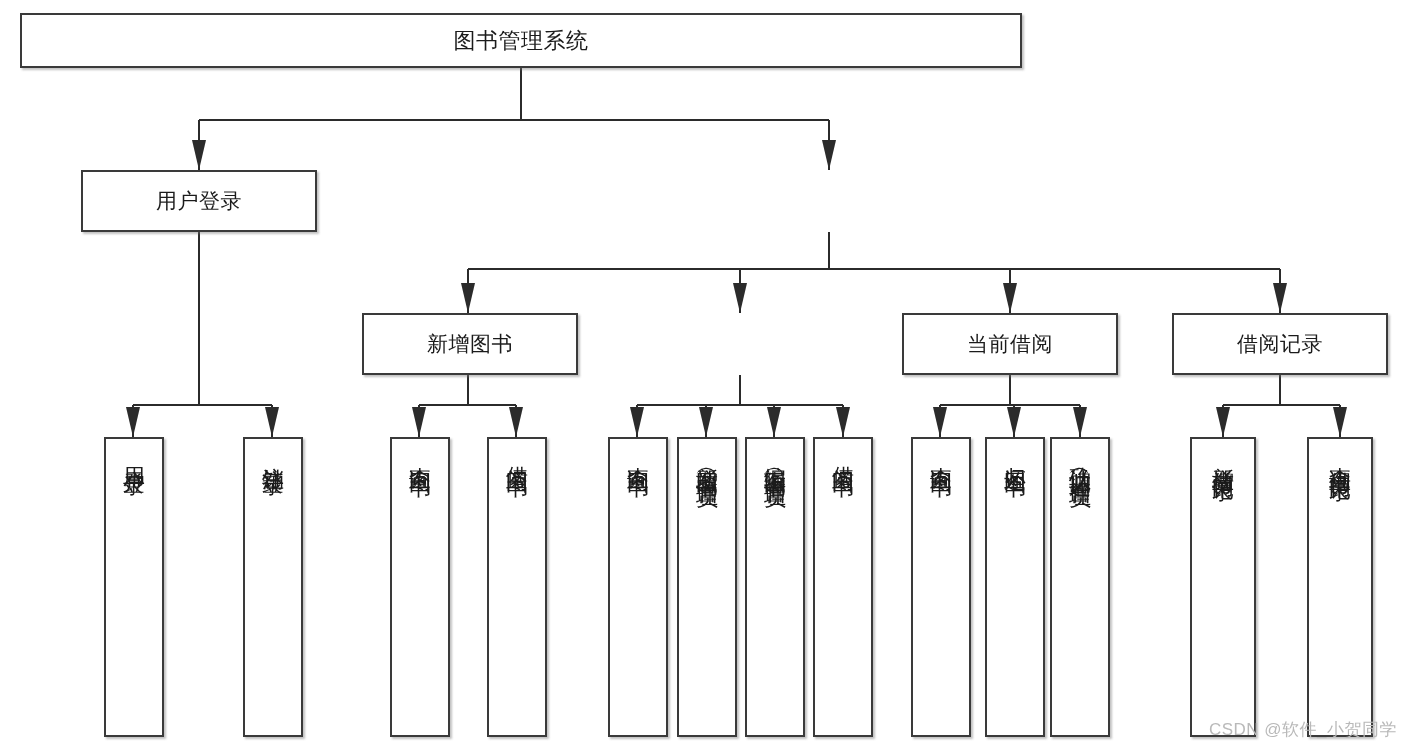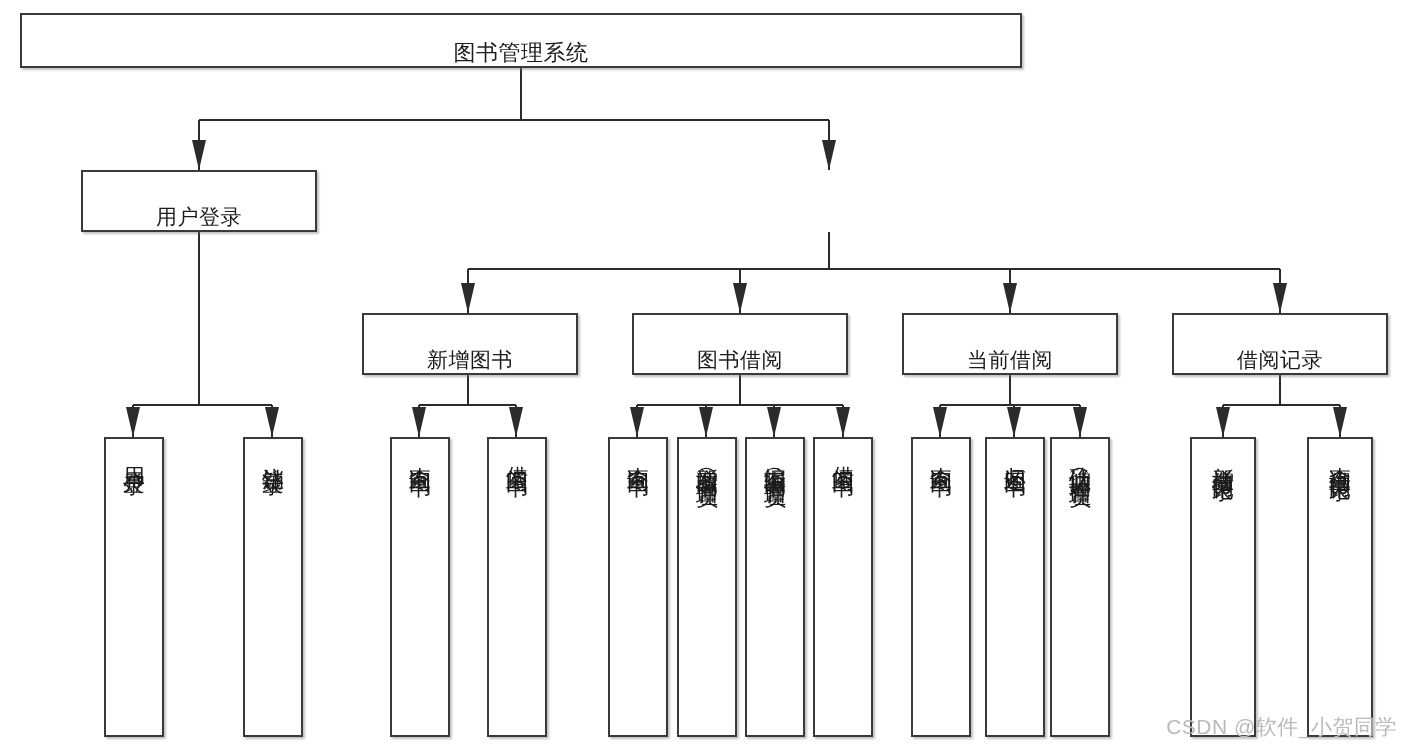--- a/index.html
+++ b/index.html
@@ -25,21 +25,21 @@
     width: 1405px;
     height: 747px;
     pointer-events: none;
   }
   .node {
     position: absolute;
     box-sizing: border-box;
     border: 2px solid #3a3a3a;
     background: #ffffff;
     display: flex;
-    align-items: flex-end;
+    align-items: center;
     justify-content: center;
     box-shadow: 2px 2px 2px rgba(120,120,120,0.45);
     z-index: 2;
   }
   .node .label {
     color: #1b1b1b;
     font-size: 21px;
     line-height: 1.25;
     letter-spacing: 0.5px;
     white-space: nowrap;
@@ -59,21 +59,21 @@
     height: auto;
   }
   .node.root .label {
     font-size: 22px;
   }
   .watermark {
     position: absolute;
     right: 8px;
     bottom: 6px;
     color: #b9b9b9;
-    font-size: 21px;
+    font-size: 17px;
     letter-spacing: 0.5px;
     white-space: nowrap;
     z-index: 3;
   }
 </style>
 </head>
 <body>
 
 <div id="canvas">
 
@@ -136,23 +136,20 @@
     <span class="label">图书管理系统</span>
   </div>
 
   <div class="node" style="left: 81px; top: 170px; width: 236px; height: 62px;">
     <span class="label">用户登录</span>
   </div>
 
   <div class="node" style="left: 362px; top: 313px; width: 216px; height: 62px;">
     <span class="label">新增图书</span>
   </div>
-  <div class="node" style="left: 632px; top: 313px; width: 216px; height: 62px;">
-    <span class="label">图书借阅</span>
-  </div>
   <div class="node" style="left: 1172px; top: 313px; width: 216px; height: 62px;">
     <span class="label">借阅记录</span>
   </div>
   <div class="node" style="left: 902px; top: 313px; width: 216px; height: 62px;">
     <span class="label">当前借阅</span>
   </div>
 
   <div class="node vertical" style="left: 104px; top: 437px; width: 60px; height: 300px;">
     <span class="label">用户登录</span>
   </div>

